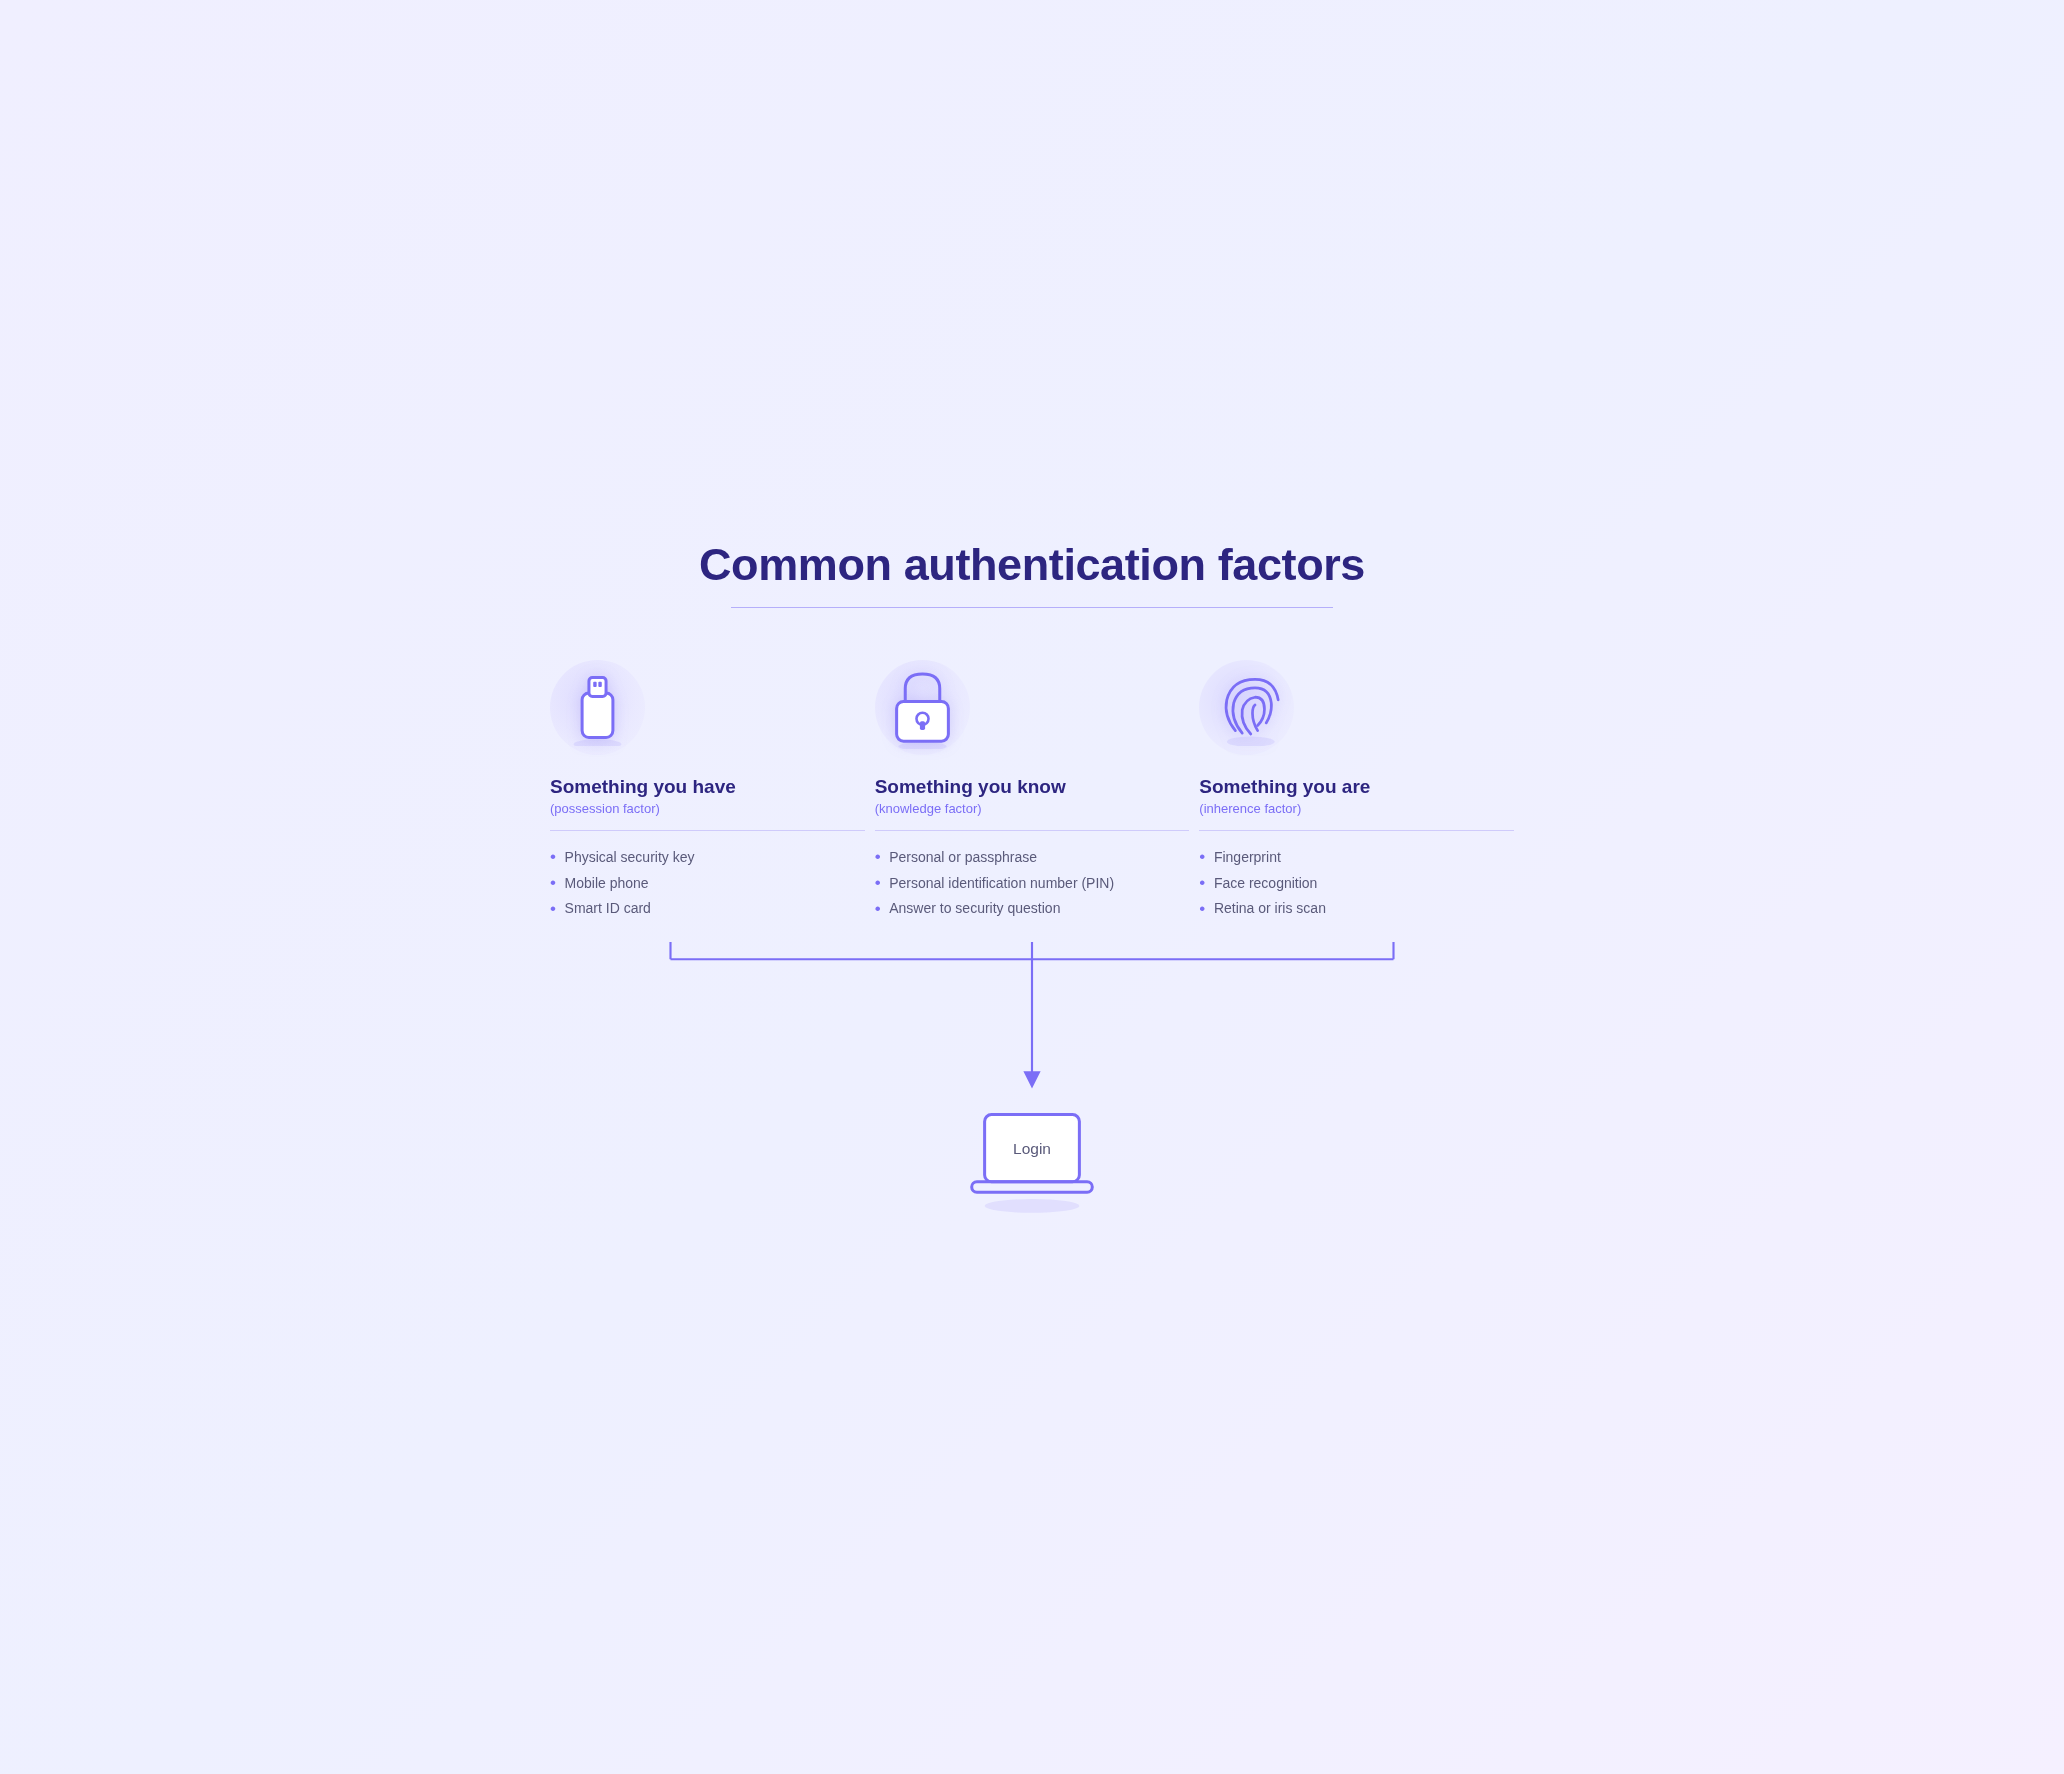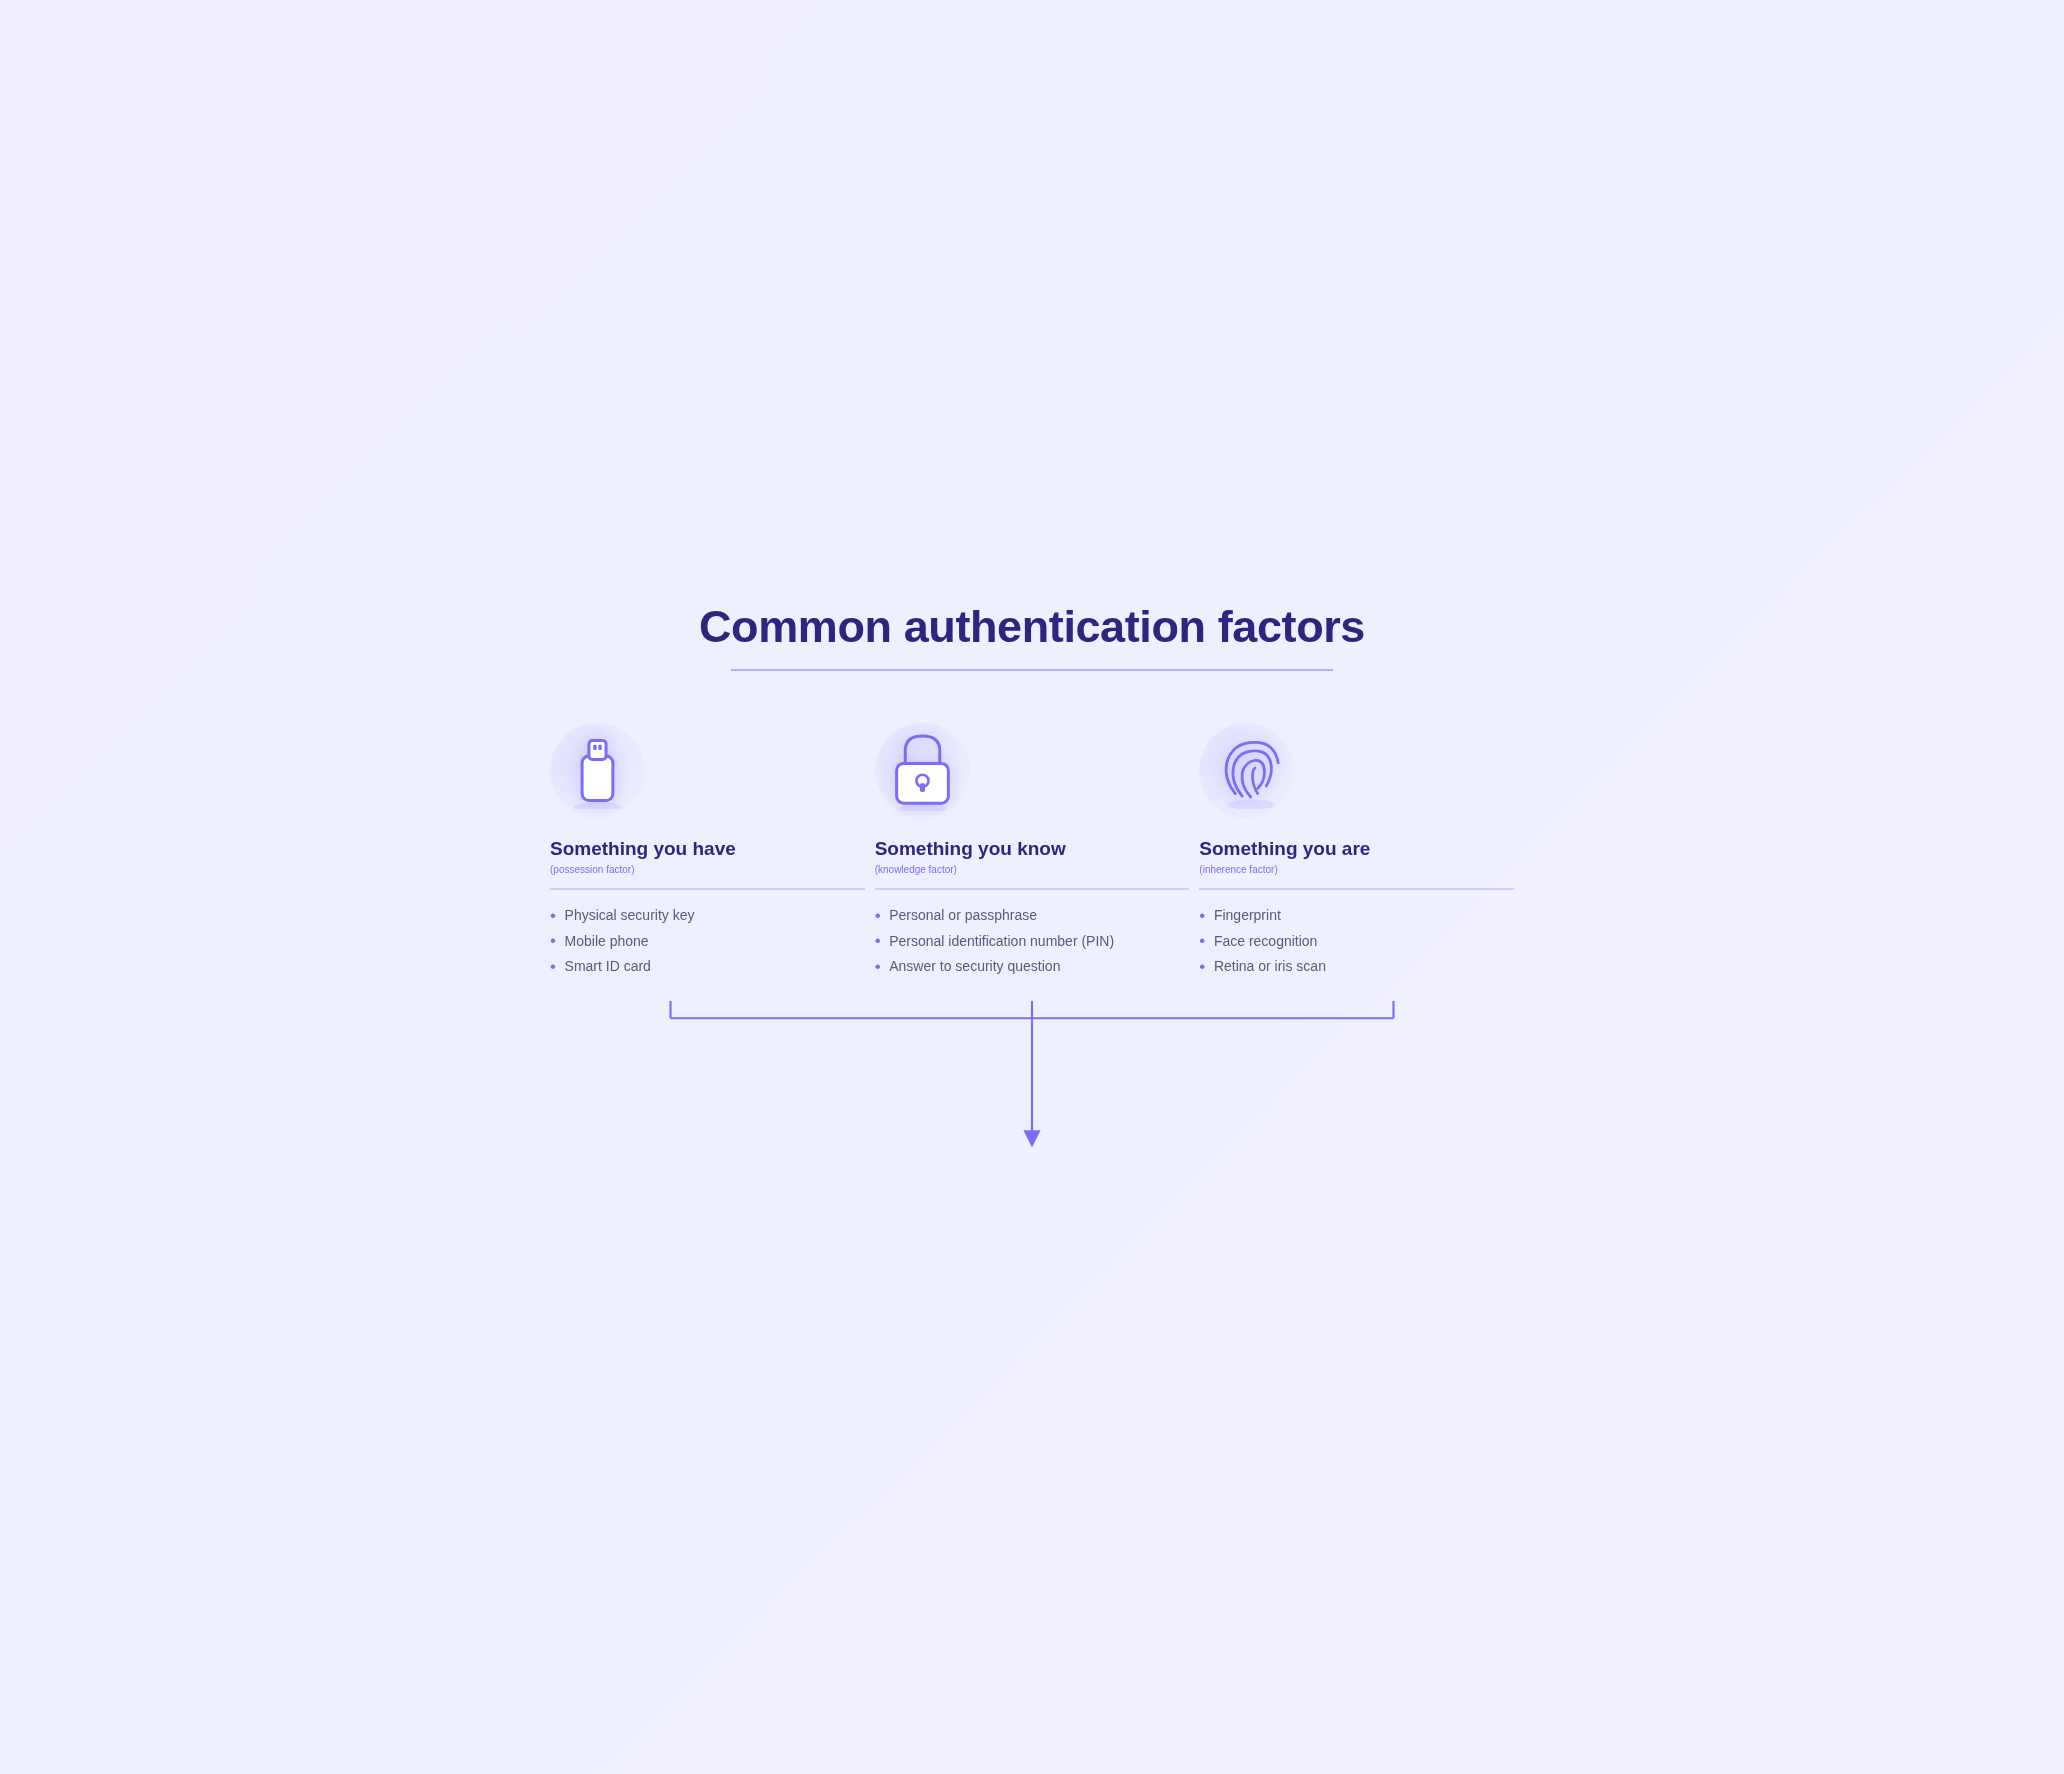--- a/index.html
+++ b/index.html
@@ -70,21 +70,21 @@
     }
 
     .factor-title {
       font-size: 19px;
       font-weight: 700;
       color: #2d2580;
       margin-bottom: 3.4px;
     }
 
     .factor-subtitle {
-      font-size: 10px;
+      font-size: 13px;
       color: #7b6ef6;
       margin-bottom: 13.8px;
       font-weight: 400;
     }
 
     .factor-divider {
       width: 100%;
       height: 1.3px;
       background: #b0a6f8;
       margin-bottom: 17px;
@@ -237,16 +237,30 @@
         <line x1="980" y1="20" x2="980" y2="0" stroke="#7b6ef6" stroke-width="2.5"></line>
 
         <line x1="560" y1="20" x2="560" y2="0" stroke="#7b6ef6" stroke-width="2.5"></line>
 
         <line x1="560" y1="20" x2="560" y2="155" stroke="#7b6ef6" stroke-width="2.5"></line>
 
         <polygon points="550,150 570,150 560,170" fill="#7b6ef6"></polygon>
       </svg>
     </div>
 
+    <div class="login-box-container">
+      <div class="login-icon-wrap">
+        <svg width="138" height="112" viewBox="0 0 160 130" xmlns="http://www.w3.org/2000/svg">
+
+          <rect x="25" y="10" width="110" height="78" rx="8" ry="8" fill="white" stroke="#7b6ef6" stroke-width="3.5"></rect>
+
+          <text x="80" y="56" text-anchor="middle" font-size="18" fill="#5a5a7a" font-family="Segoe UI, Arial, sans-serif" font-weight="400">Login</text>
+
+          <rect x="10" y="88" width="140" height="12" rx="6" ry="6" fill="none" stroke="#7b6ef6" stroke-width="3.5"></rect>
+
+          <ellipse cx="80" cy="116" rx="55" ry="8" fill="rgba(123,110,246,0.12)"></ellipse>
+        </svg>
+      </div>
+    </div>
   </div>
 
 </div>
 
 
 </body></html>

